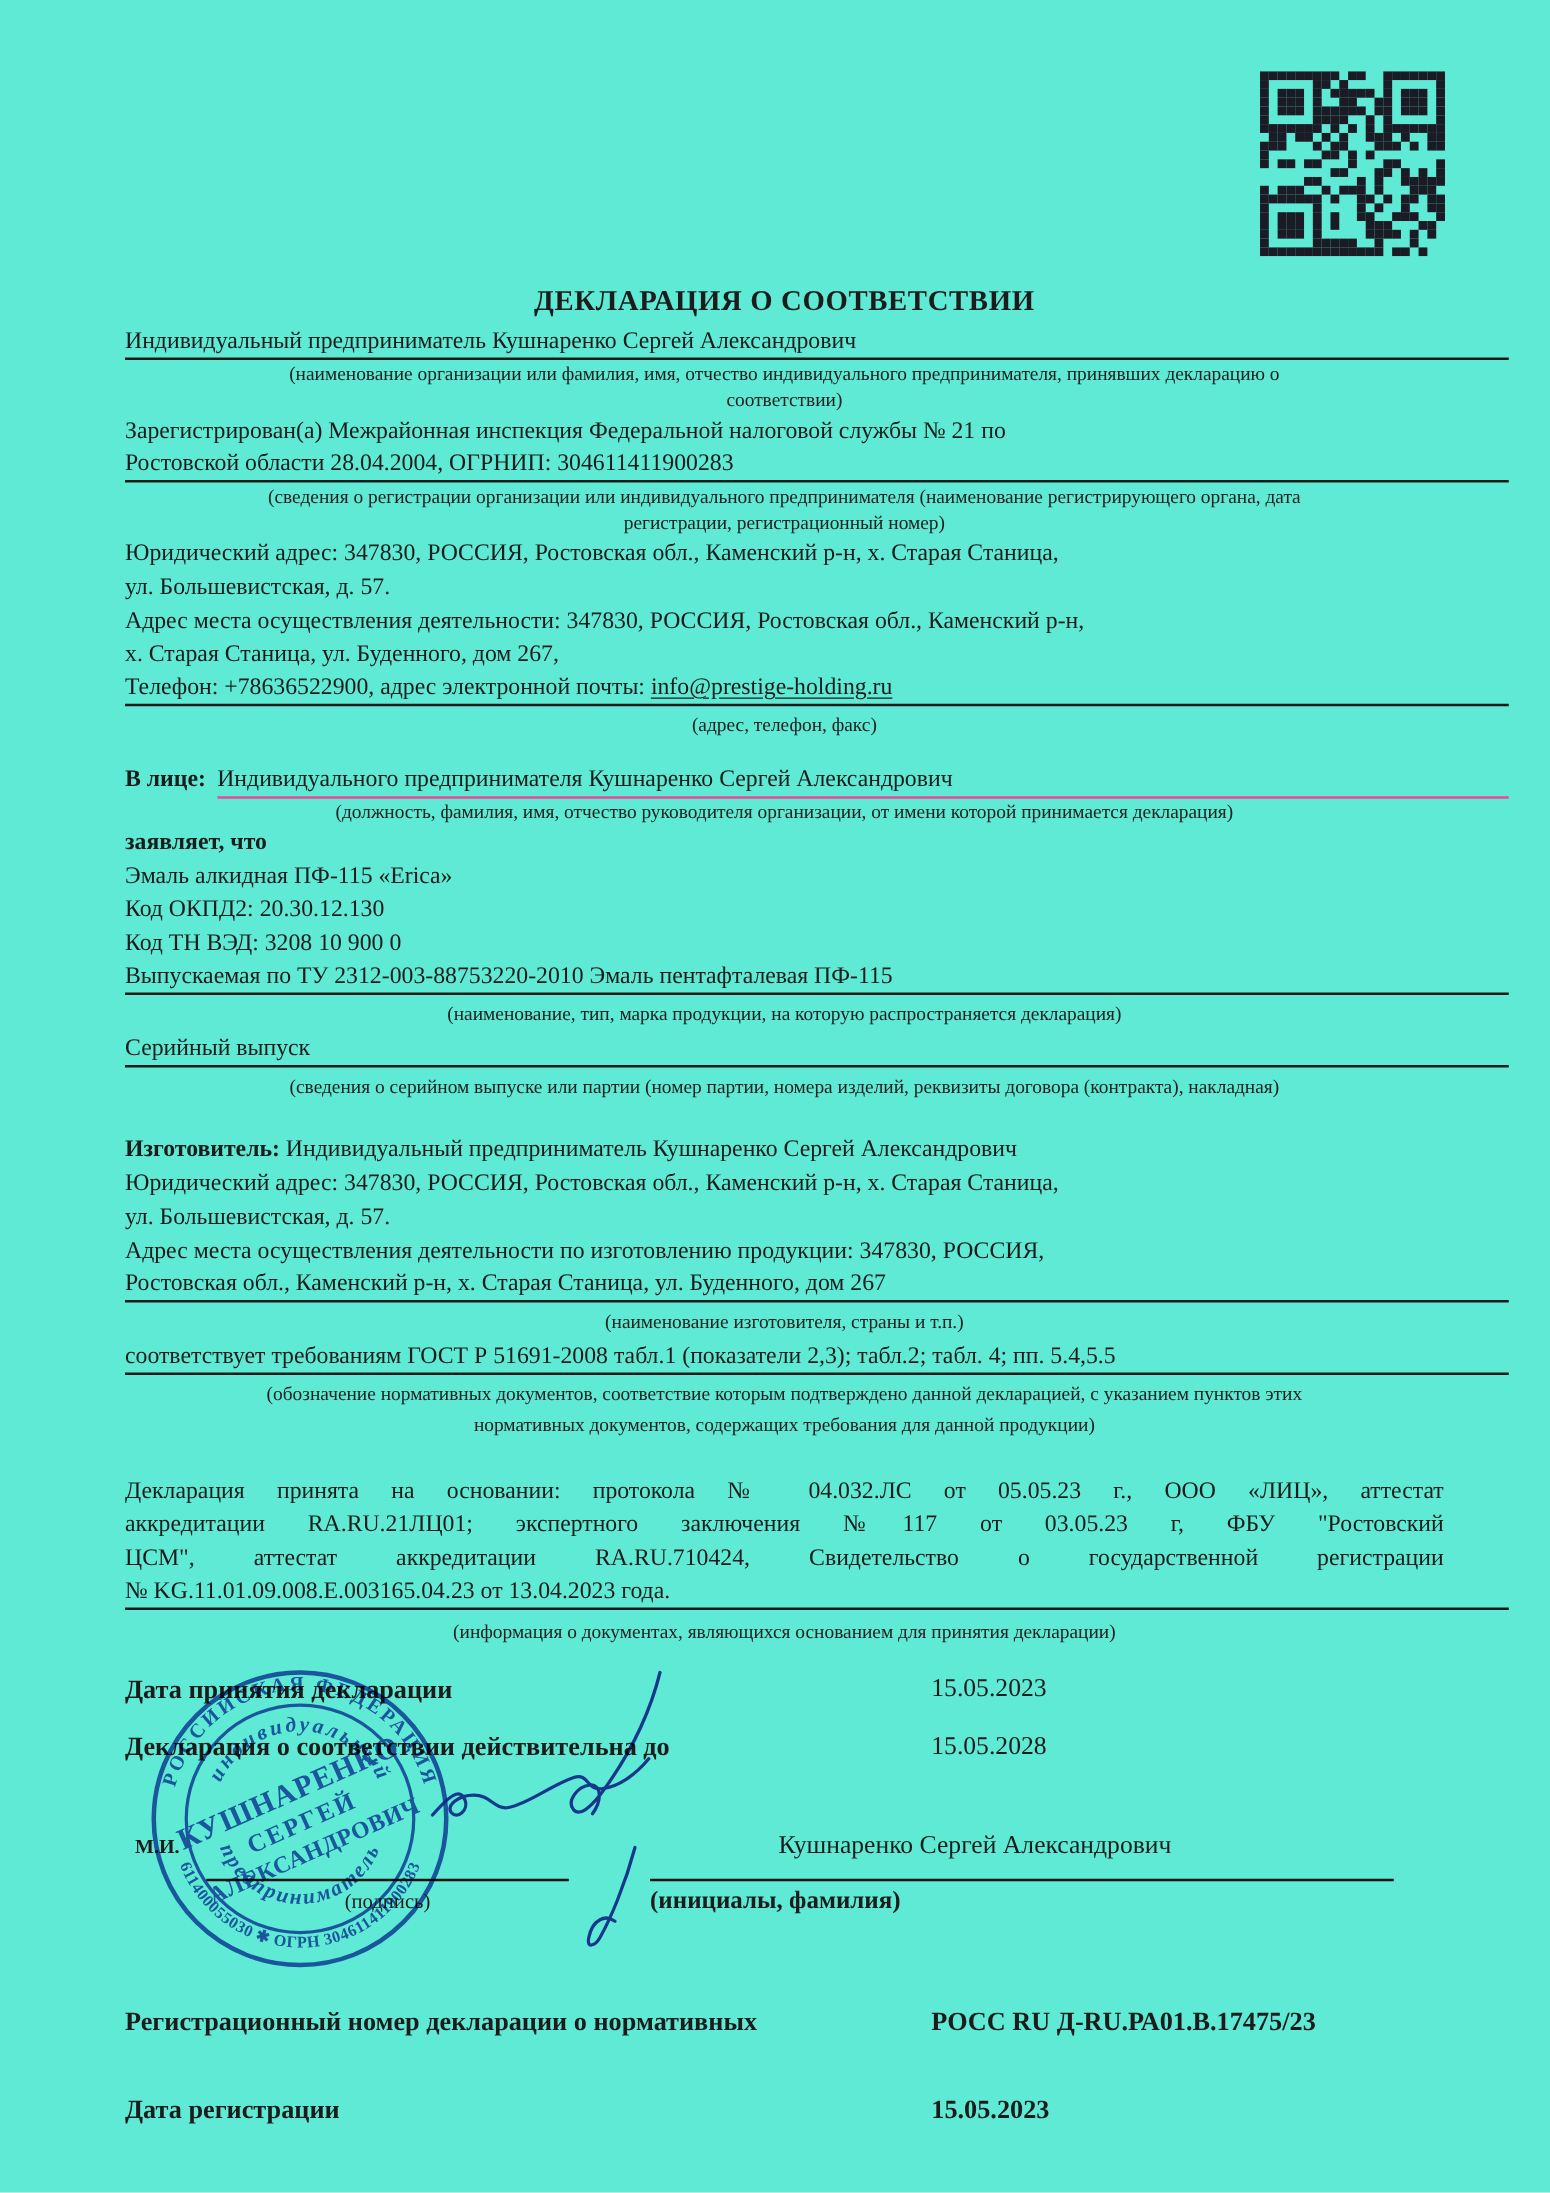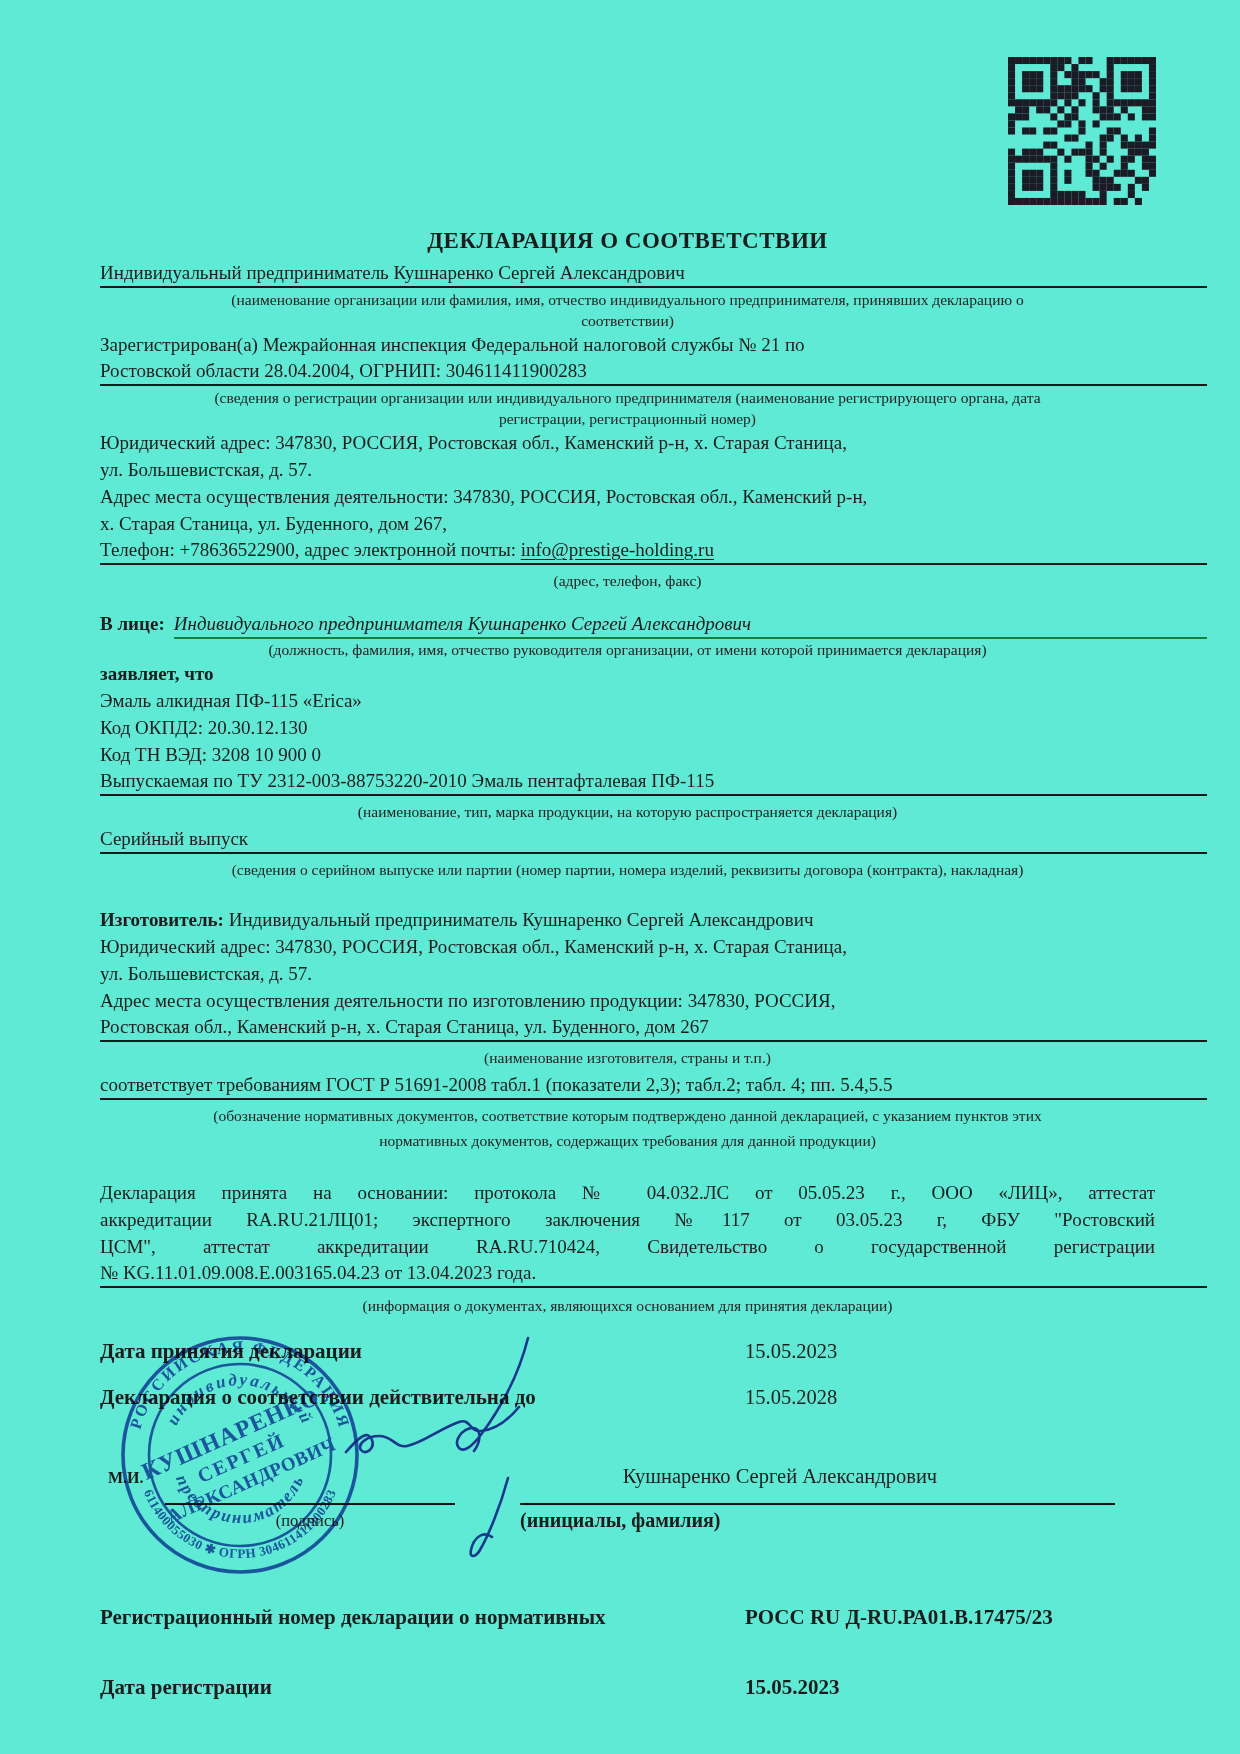--- a/index.html
+++ b/index.html
@@ -37,21 +37,21 @@
   .cap{
     font-size:15.5px;
     line-height:21px;
     text-align:center;
     color:#222;
   }
   .sp{margin:5px 0 4px 0;}
   .b{font-weight:bold;}
   .flex{display:flex;}
   .lbl{font-weight:bold;padding-right:9px;white-space:nowrap;}
-  .val{flex:1;border-bottom:2px solid #15803d;margin-right:-52px;padding-right:52px;font-style:italic;}
+  .val{flex:1;border-bottom:2px solid #ec4899;margin-right:-52px;padding-right:52px;}
   .email{text-decoration:underline;text-underline-offset:3px;}
   .just{text-align:justify;text-align-last:justify;}
   .gap22{margin-top:26px;}
   .gap24{margin-top:28px;}
   .dates-row{display:flex;font-size:21px;line-height:27px;}
   .dates-row .dlbl{width:645px;font-weight:bold;}
   .dates-row .dval{font-size:20.5px;}
   .m14{margin-top:22px;}
   .m17{margin-top:19px;}
   .sigzone{position:relative;height:150px;margin-top:10px;}

